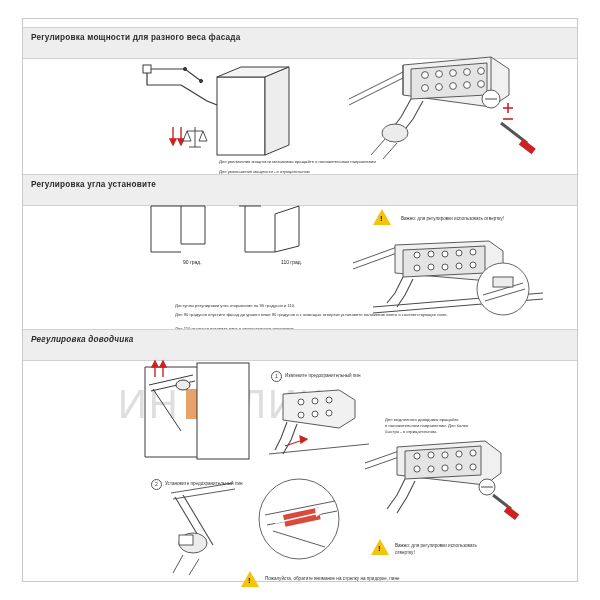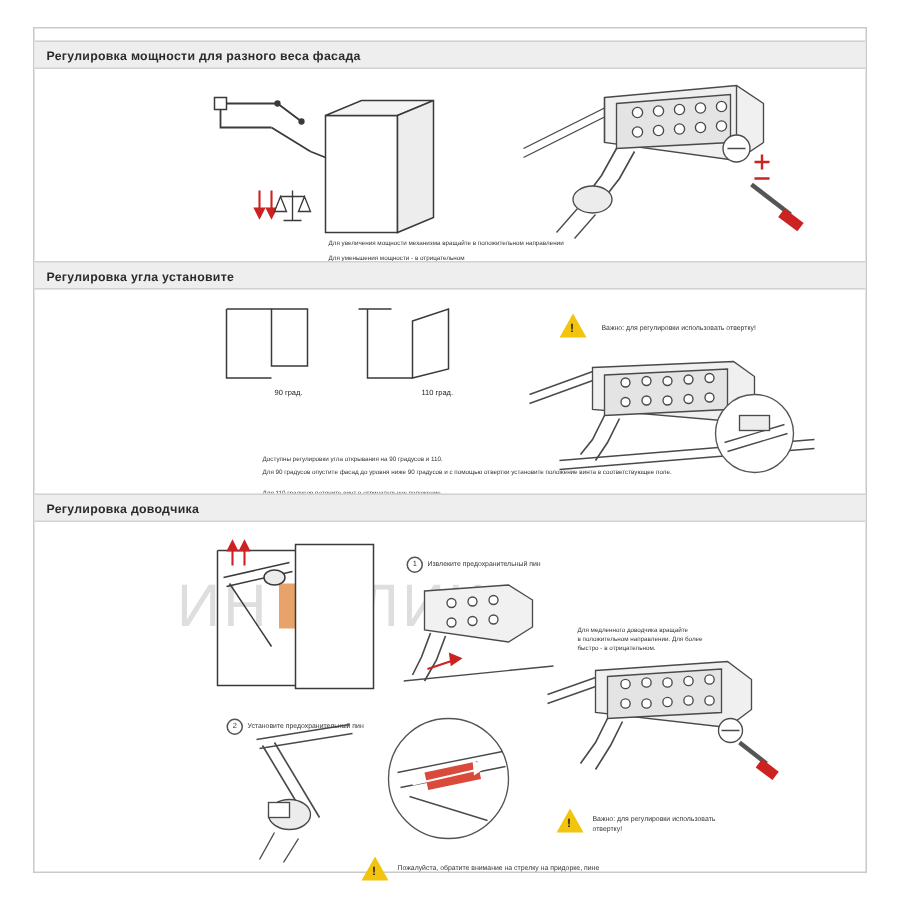--- a/index.html
+++ b/index.html
@@ -20,35 +20,35 @@
     position:relative;
     width:556px;height:564px;
     box-sizing:border-box;
     border:1px solid #c9c9c9;
     background:#fff;
   }
   
   .sec-head{
     position:absolute;
     left:0;right:0;
-    height:19px;
+    height:32px;
     background:#eeeeee;
     border-top:1px solid #d2d2d2;
     border-bottom:1px solid #d2d2d2;
     font-size:8.2px;
     font-weight:bold;
     color:#2b2b2b;
     line-height:19px;
     padding-left:8px;
     box-sizing:border-box;
     letter-spacing:.2px;
   }
   .s1{top:8px;}
   .s2{top:155px;}
-  .s3{top:310px;}
+  .s3{top:310px;font-style:italic;}
 
   
   .abs{position:absolute;}
   .cap{
     position:absolute;
     font-size:4.2px;
     color:#333;
     line-height:1.45;
     white-space:pre-line;
   }

